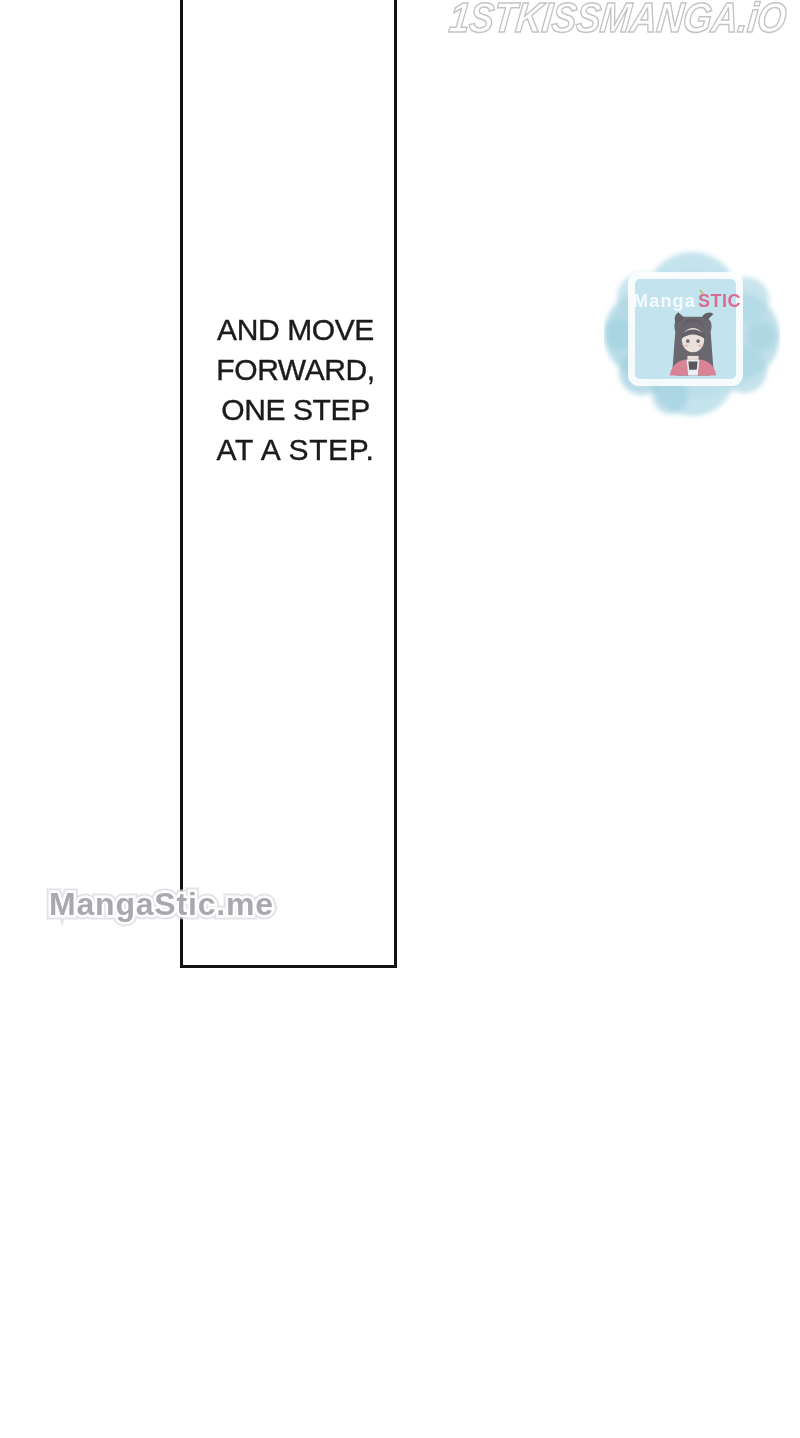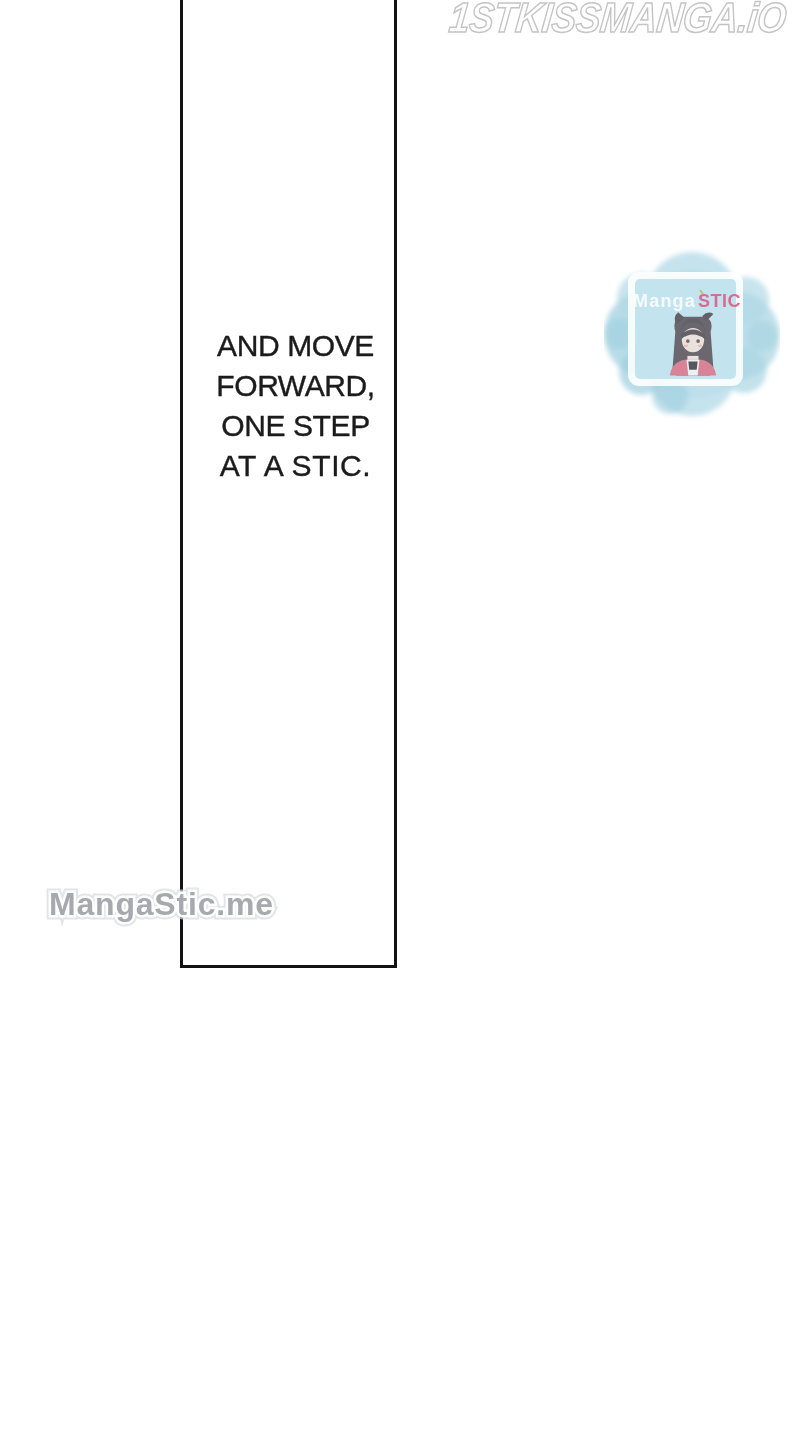--- a/index.html
+++ b/index.html
@@ -5,38 +5,38 @@
   html,body{margin:0;padding:0;}
   .page{position:relative;width:800px;height:1438px;background:#fff;overflow:hidden;
         font-family:"Liberation Sans",sans-serif;}
   .topwm{position:absolute;left:452px;top:-6px;font-style:italic;font-weight:700;
          font-size:42px;letter-spacing:-0.5px;color:#fff;
          -webkit-text-stroke:1.5px #c4c4c4;transform:skewX(-6deg) scaleX(0.88);
          transform-origin:0 0;white-space:nowrap;}
   .panel{position:absolute;left:180px;top:0;width:211px;height:965px;
          border-left:3px solid #121212;border-right:3px solid #121212;border-bottom:3px solid #121212;
          box-sizing:content-box;}
-  .ptext{position:absolute;left:7px;top:326px;width:100%;text-align:center;
+  .ptext{position:absolute;left:7px;top:310px;width:100%;text-align:center;
          font-size:30px;line-height:40px;color:#1b1b1b;font-weight:400;letter-spacing:-0.4px;
          -webkit-text-stroke:0.4px #1b1b1b;}
   .botwrap{position:absolute;left:0;top:1307px;width:800px;height:131px;
            background:linear-gradient(90deg,#a5cdf0 0%,#a5cdf0 31%,#fdd08e 66%,#fdd08e 100%);}
   .wline1{position:absolute;left:0;top:27px;width:100%;height:7px;background:#fff;}
   .wline2{position:absolute;left:0;top:103px;width:100%;height:7px;background:#fff;}
   .btext{position:absolute;right:39px;top:48px;font-size:42px;line-height:42px;color:#3b2a1d;
          font-weight:400;white-space:nowrap;letter-spacing:0px;-webkit-text-stroke:0.6px #3b2a1d;
          transform:scaleX(0.925);transform-origin:100% 50%;}
 </style>
 </head>
 <body>
 <div class="page">
   <div class="topwm">1STKISSMANGA.iO</div>
 
   <div class="panel">
-    <div class="ptext">AND MOVE<br>FORWARD,<br>ONE STEP<br><span style="letter-spacing:0.6px">AT A STIC.</span></div>
+    <div class="ptext">AND MOVE<br>FORWARD,<br>ONE STEP<br><span style="letter-spacing:0.6px">AT A STEP.</span></div>
   </div>
 
   <svg style="position:absolute;left:604px;top:246px;" width="176" height="176" viewBox="0 0 176 176">
     <defs>
         <filter id="bl" x="-20%" y="-20%" width="140%" height="140%">
           <feGaussianBlur stdDeviation="2.6"></feGaussianBlur>
         </filter>
       </defs>
     <g filter="url(#bl)">
       <circle cx="88" cy="52" r="46" fill="#b7dce8" opacity="0.8"></circle>

